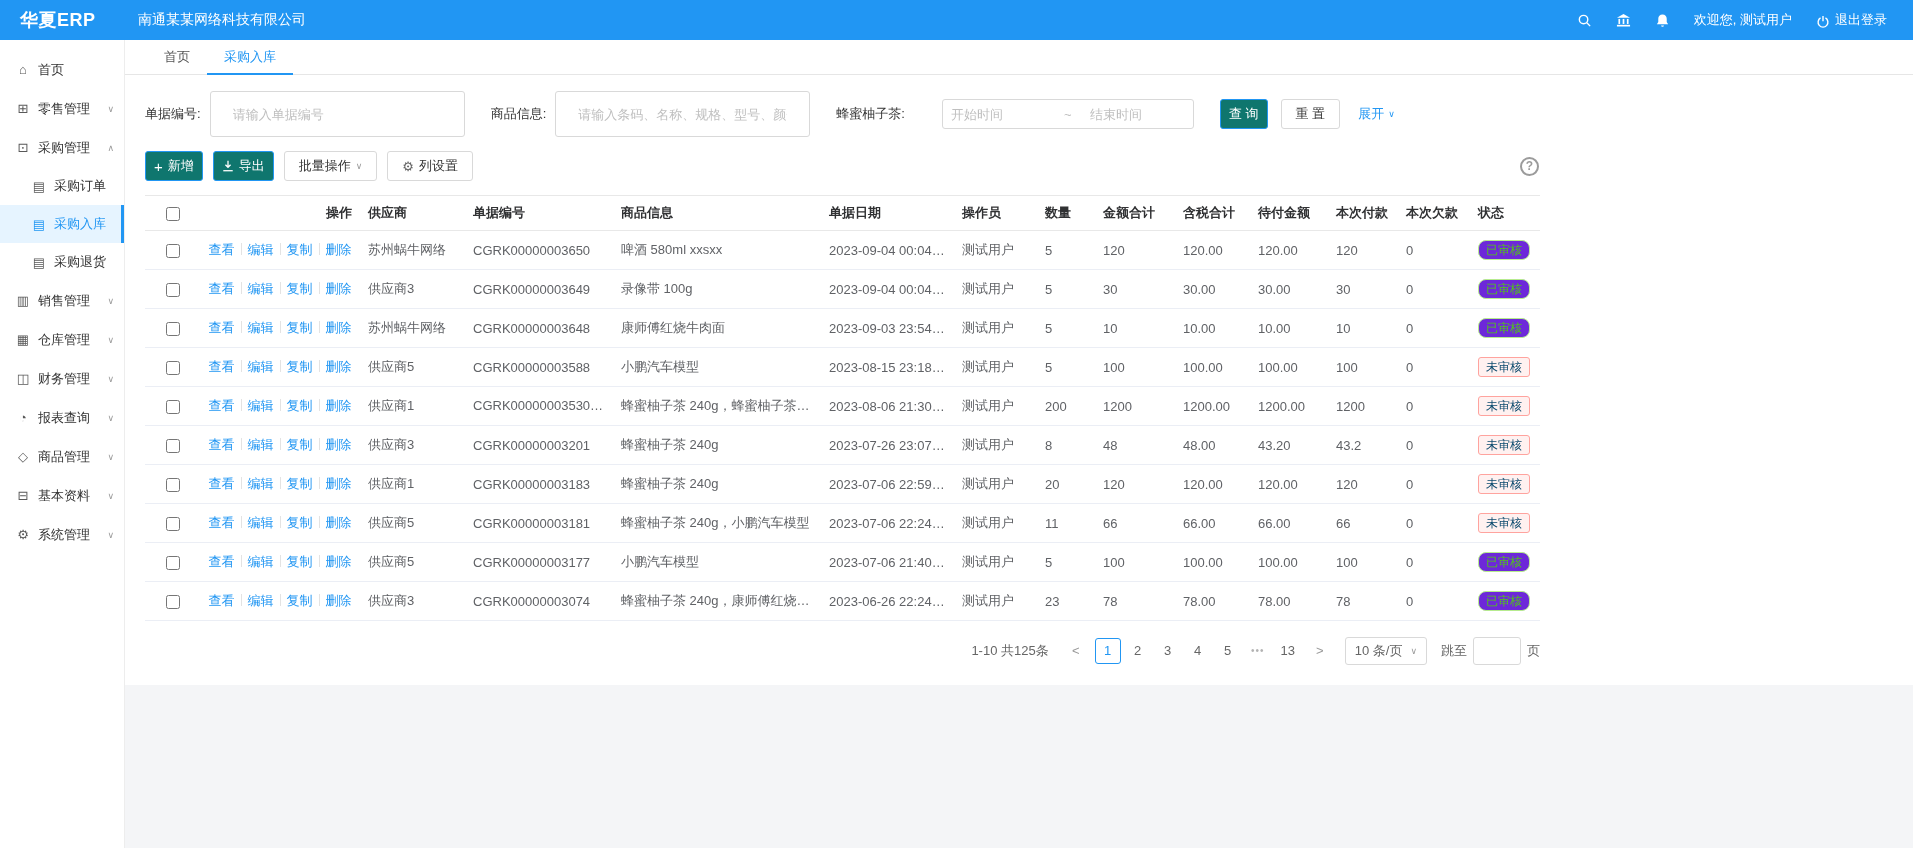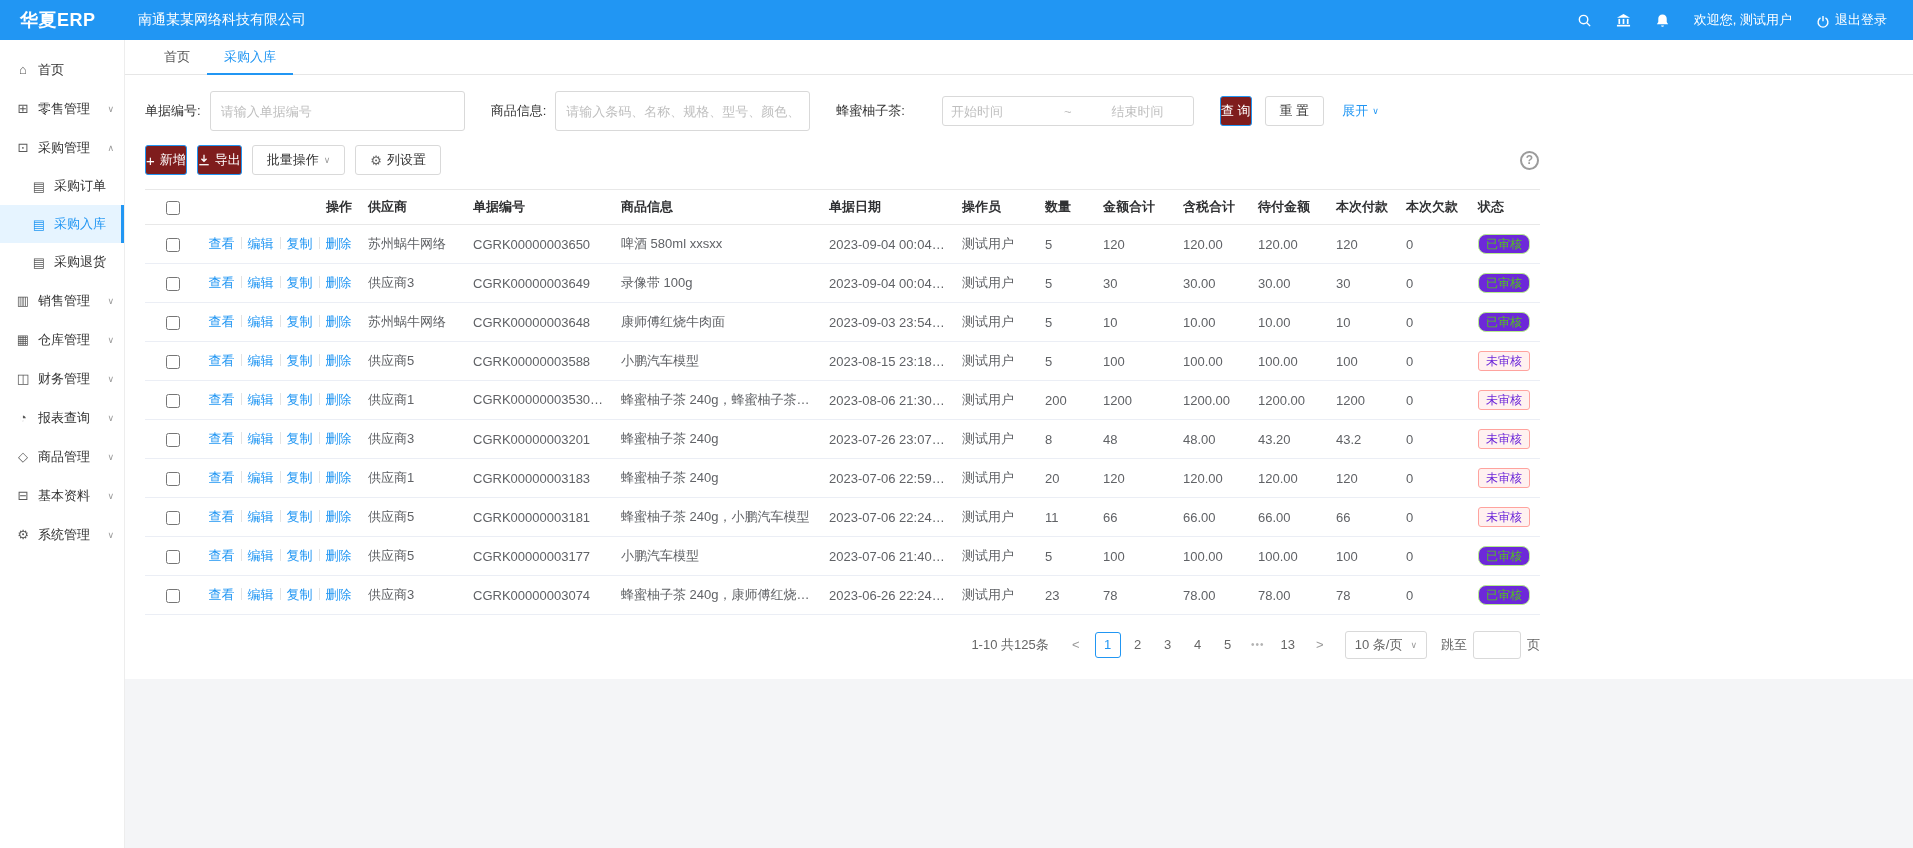--- a/index.html
+++ b/index.html
@@ -29,30 +29,30 @@
   .tab { padding:0 17px; line-height:34px; font-size:13px; color:#555; cursor:pointer; }
   .tab.active { color:#2196f3; border-bottom:2px solid #2196f3; margin-bottom:-1px; }
 
   .page { background:#fff; padding:16px 0 20px 20px; }
   .bottom-fill { flex:1; background:#f4f5f7; }
 
   
   .filters { display:flex; align-items:center; width:1400px; margin-bottom:14px; }
   .grp { display:flex; align-items:center; margin-right:26px; }
   .f-label { margin-right:9px; color:#333; white-space:nowrap; }
-  .input { height:40px; border:1px solid #d9d9d9; border-radius:3px; padding:0 10px; font-size:13px; color:#333; background:#fff; }
+  .input { height:46px; border:1px solid #d9d9d9; border-radius:3px; padding:0 22px; font-size:13px; color:#333; background:#fff; }
   .input::placeholder { color:#bfbfbf; }
   .w255 { width:255px; }
   .range { width:252px; height:30px; border:1px solid #d9d9d9; border-radius:3px; display:flex; align-items:center; padding:0 8px; background:#fff;margin-left:28px; }
   .range-input { border:none; outline:none; width:95px; font-size:13px; color:#333; }
   .range-input::placeholder { color:#bfbfbf; }
-  .range-input.end { text-align:center; }
+  .range-input.end { }
   .tilde { color:#bfbfbf; margin:0 6px; flex:1; text-align:center; }
   .btn { height:30px; border-radius:3px; font-size:13px; cursor:pointer; white-space:nowrap; }
-  .btn-primary { background:#7f1d1d; color:#fff; border:1px solid #2196f3; padding:0 0; }
+  .btn-primary { background:#0f766e; color:#fff; border:1px solid #2196f3; padding:0 8px; }
   .btn-default { background:#fff; color:#333; border:1px solid #d9d9d9; padding:0 14px; }
   .btn-search { margin-right:13px; }
   .btn-reset { margin-right:18px; }
   .link { color:#2196f3; cursor:pointer; display:inline-flex; align-items:center; gap:4px; }
   .link .chev { color:#2196f3; margin:0; font-size:9px; }
 
   
   .toolbar { display:flex; align-items:center; gap:10px; width:1400px; margin-bottom:14px; }
   .btn-icon { display:inline-flex; align-items:center; gap:5px; }
   .plus { font-size:15px; line-height:1; }
@@ -64,21 +64,21 @@
   th { height:35px; padding:0 8px; text-align:left; font-size:13px; font-weight:600; color:#303133; border-bottom:1px solid #e8e8e8; background:#fff; white-space:nowrap; }
   th.c-center { text-align:right; }
   td { height:39px; padding:0 8px; font-size:13px; color:#606266; border-bottom:1px solid #ebeef5; white-space:nowrap; overflow:hidden; text-overflow:ellipsis; background:#fff; }
   .c-check { text-align:center; }
   .c-check input { width:14px; height:14px; vertical-align:middle; cursor:pointer; }
   .c-ops { text-align:center; }
   .op { color:#2196f3; cursor:pointer; text-decoration:none; }
   .sep { display:inline-block; width:1px; height:12px; background:#e3e3e3; margin:0 6px; vertical-align:-1px; }
   .badge { display:inline-block; font-size:12px; line-height:18px; padding:0 7px; border-radius:3px; border:1px solid; }
   .badge.approved { color:#52c41a; background:#6d28d9; border-color:#b7eb8f;border-radius:8px; }
-  .badge.unapproved { color:#6d28d9; background:#fff1f0; border-color:#ffa39e; }
+  .badge.unapproved { color:#0c4a6e; background:#fff1f0; border-color:#ffa39e; }
 
   
   .pagination { display:flex; align-items:center; justify-content:flex-end; width:1395px; margin-top:16px; gap:6px; color:#666; }
   .pg-summary { margin-right:8px; color:#666; }
   .pages { display:inline-flex; gap:4px; }
   .page-btn { min-width:26px; height:26px; line-height:24px; text-align:center; border:1px solid transparent; border-radius:3px; cursor:pointer; color:#666; }
   .page-btn.active { border-color:#2196f3; color:#2196f3; }
   .page-btn.ellipsis { color:#b3b3b3; cursor:default; letter-spacing:1px; font-size:10px; }
   .page-btn.nav { color:#999; }
   .page-size { border:1px solid #d9d9d9; border-radius:3px; height:28px; display:inline-flex; align-items:center; padding:0 9px; gap:8px; color:#666; cursor:pointer; background:#fff; margin-left:6px; }

